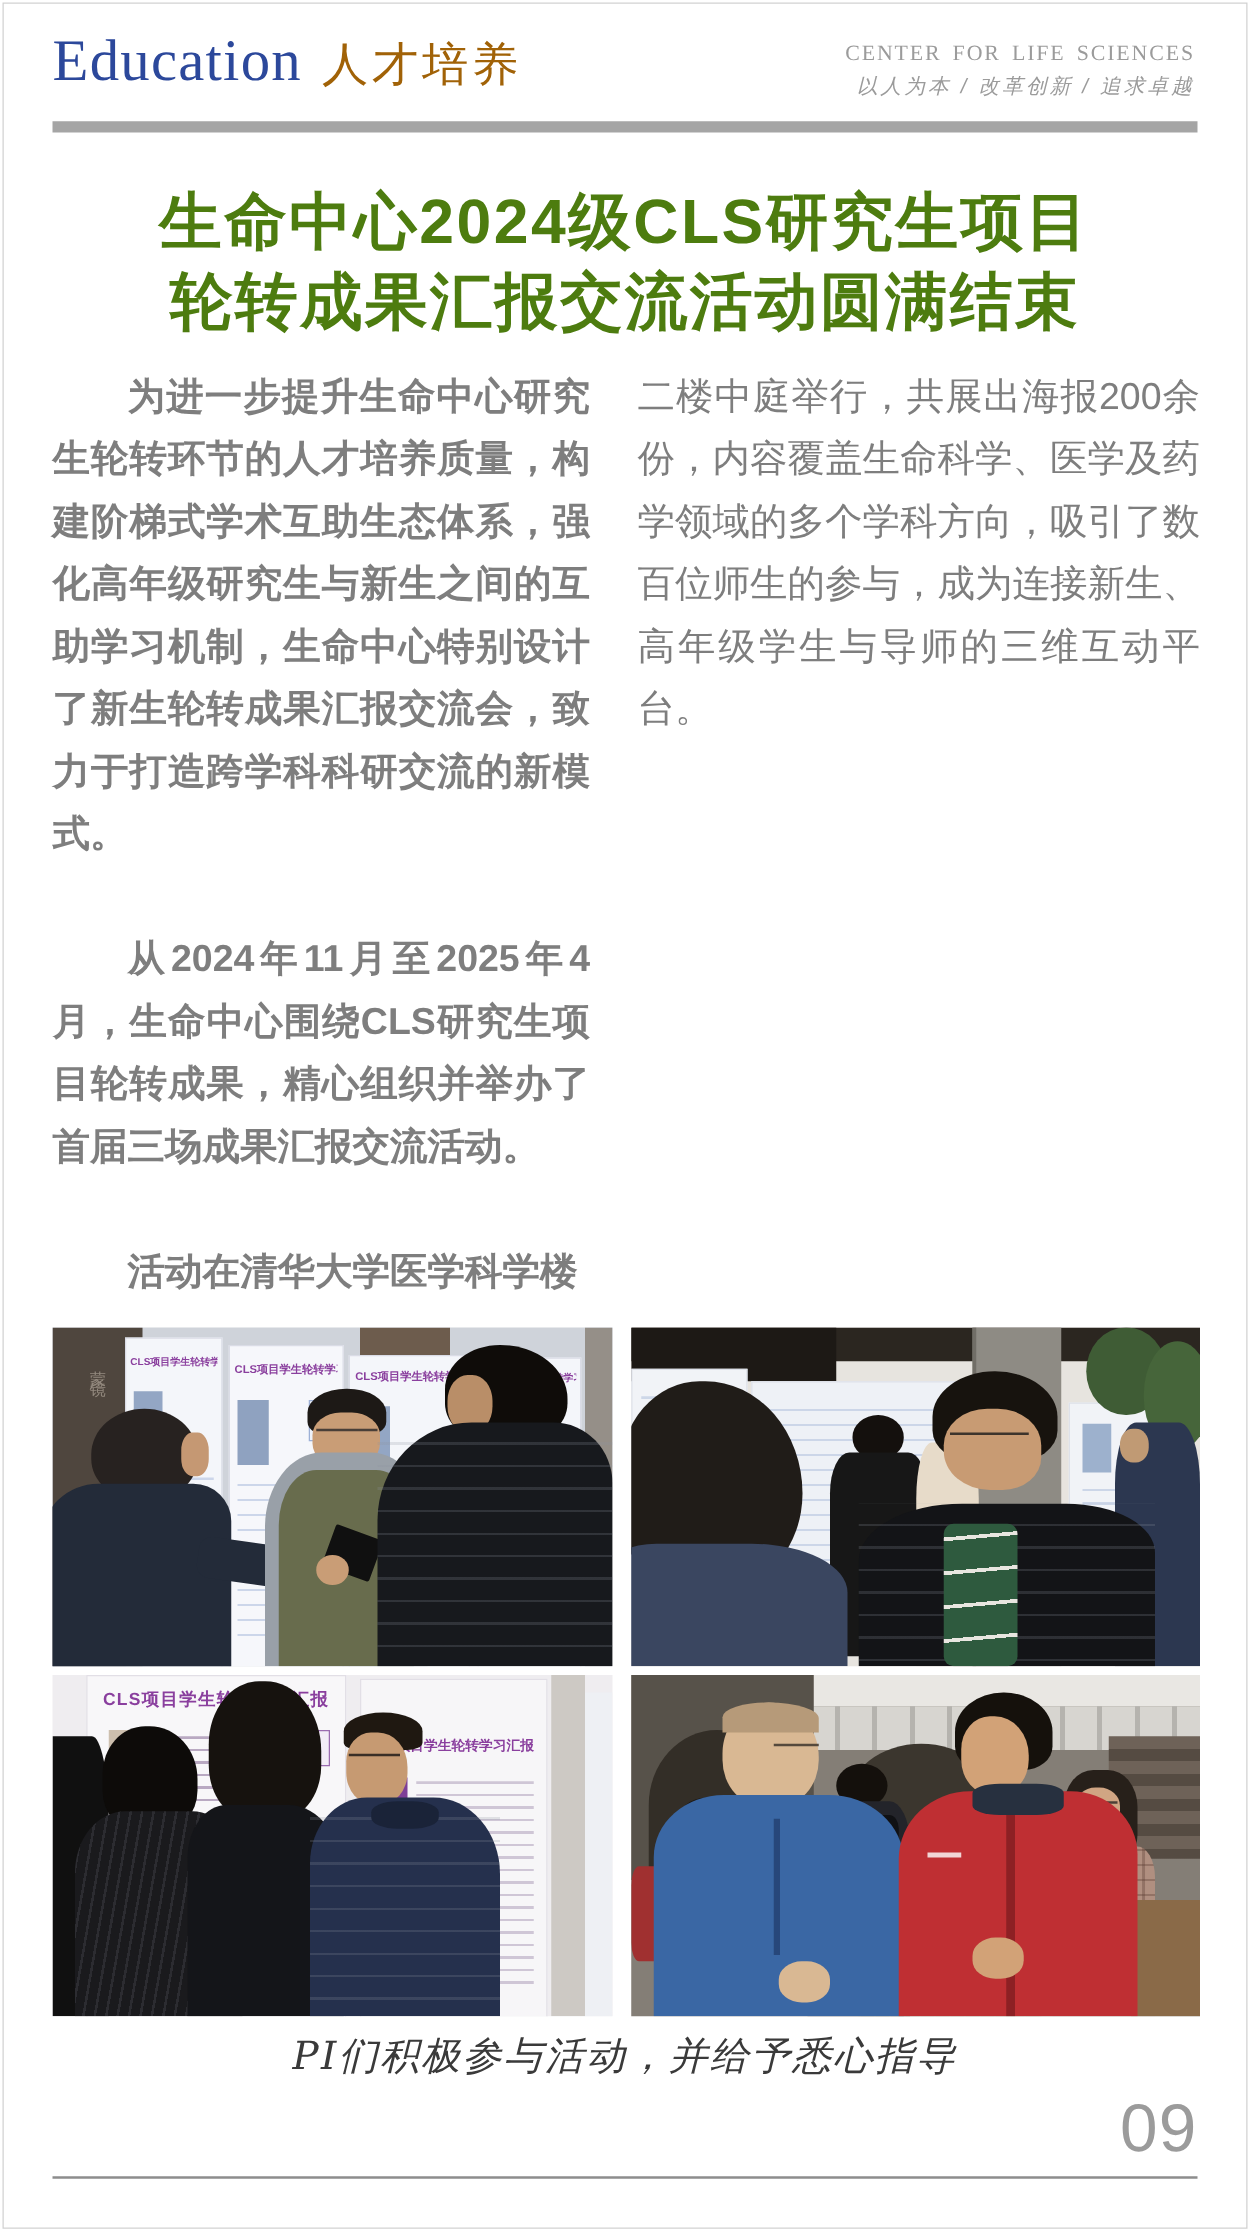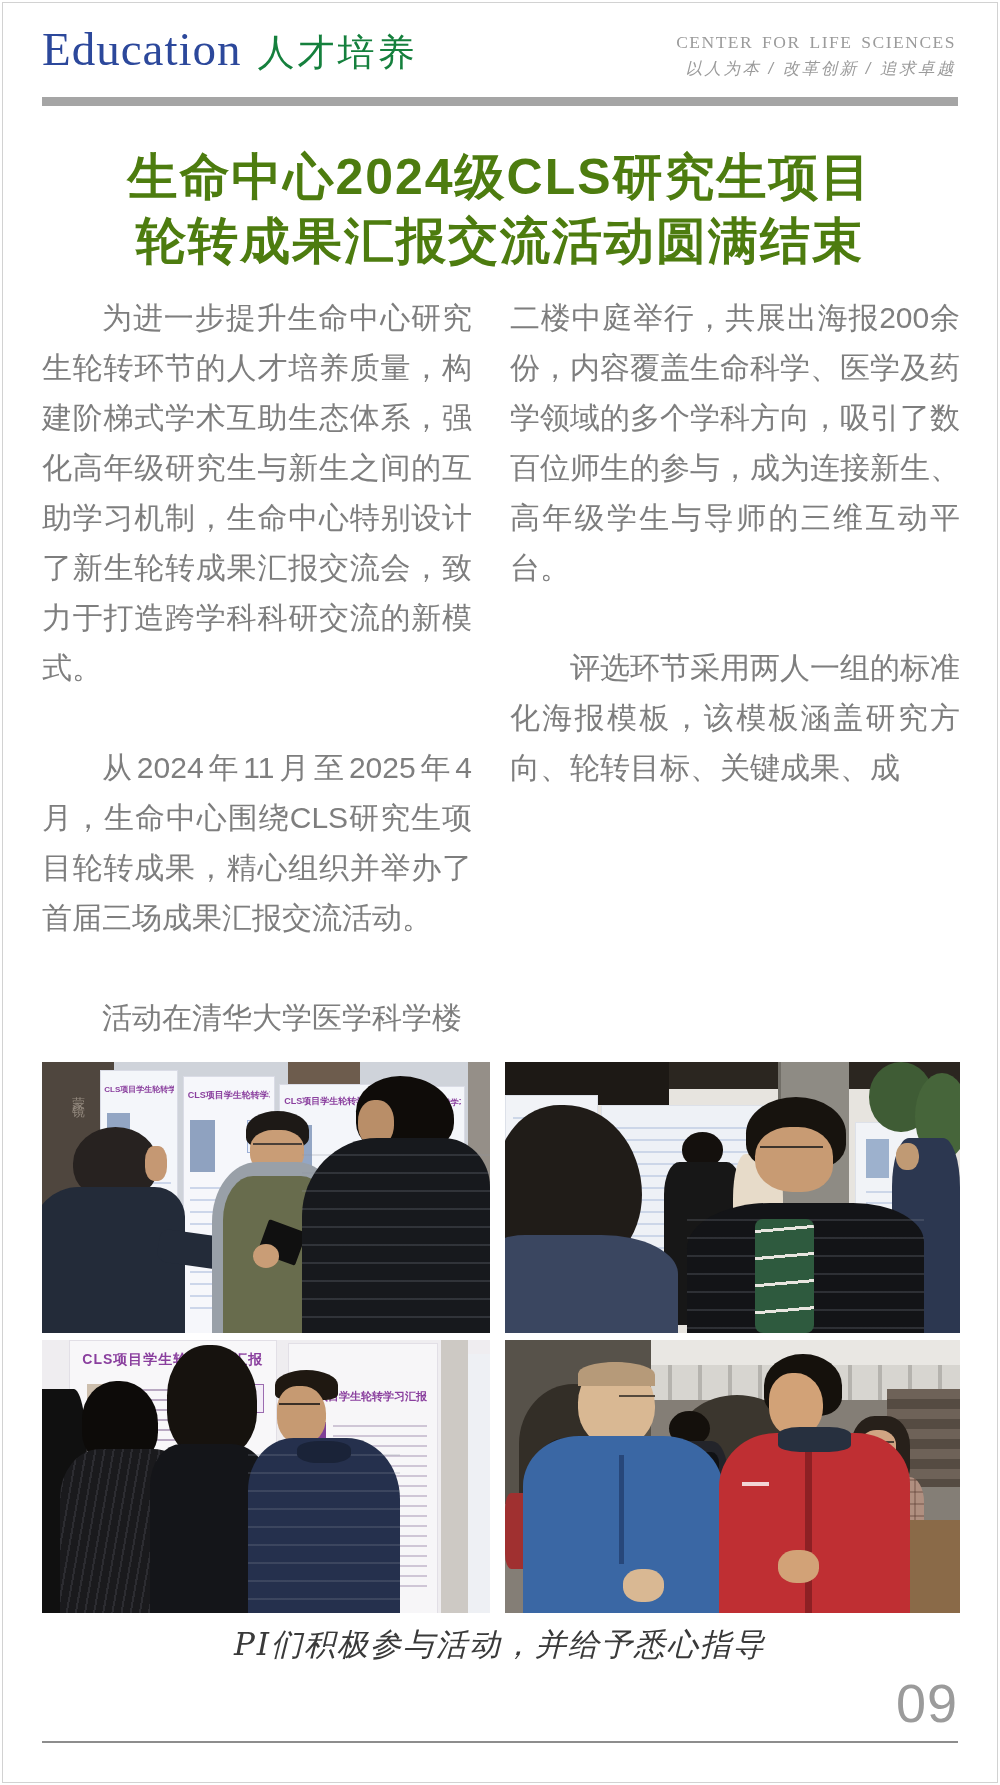--- a/index.html
+++ b/index.html
@@ -6,34 +6,34 @@
   body{
     width:1000px;height:1785px;position:relative;background:#ffffff;
     font-family:"Liberation Sans", sans-serif;overflow:hidden;
   }
   .ab{position:absolute;}
   .page-frame{position:absolute;inset:2px;border:1px solid #d2d2d2;pointer-events:none;}
 
   
   .hdr-left{left:42px;top:22px;display:flex;align-items:baseline;gap:16px;}
   .hdr-en{font-family:"Liberation Serif", serif;font-size:47px;color:#2c489b;letter-spacing:1px;}
-  .hdr-zh{font-size:37px;color:#15803d;letter-spacing:3px;}
+  .hdr-zh{font-size:37px;color:#a16207;letter-spacing:3px;}
   .hdr-right{right:44px;top:32px;text-align:right;color:#9b9b9b;}
   .hdr-org{font-family:"Liberation Serif", serif;font-size:17.5px;letter-spacing:1.5px;word-spacing:3px;}
   .hdr-slogan{font-size:16.5px;font-style:italic;letter-spacing:2.5px;margin-top:5px;color:#9b9b9b;}
   .hdr-bar{left:42px;top:97px;width:916px;height:9px;background:#a5a5a5;}
 
   
   .title{left:0;top:145px;width:1000px;text-align:center;color:#4d7c0f;
     font-weight:700;font-size:50px;line-height:64px;letter-spacing:2px;}
 
   
   .col{font-size:30px;line-height:50px;color:#7e7e7e;text-align:justify;}
   .col p{margin:0 0 50px 0;}
-  .col p.ind{text-indent:2em;}
+  .col p.ind{text-indent:2em;font-weight:bold;}
   .col p.noind{text-indent:0;}
   .col .subhead{font-weight:700;color:#3f3f3f;text-indent:2em;margin:0;}
   .col p.last{margin-bottom:0;}
   .col-left{left:42px;top:293px;width:430px;}
   .col-right{left:510px;top:293px;width:450px;}
 
   
   .photo{position:absolute;overflow:hidden;background:#d8d8da;}
   .p1{left:42px;top:1062px;width:448px;height:271px;}
   .p2{left:505px;top:1062px;width:455px;height:271px;}
@@ -67,21 +67,20 @@
   <div>轮转成果汇报交流活动圆满结束</div>
 </div>
 
 <div class="ab col col-left">
   <p class="ind">为进一步提升生命中心研究生轮转环节的人才培养质量，构建阶梯式学术互助生态体系，强化高年级研究生与新生之间的互助学习机制，生命中心特别设计了新生轮转成果汇报交流会，致力于打造跨学科科研交流的新模式。</p>
   <p class="ind">从2024年11月至2025年4月，生命中心围绕CLS研究生项目轮转成果，精心组织并举办了首届三场成果汇报交流活动。</p>
   <p class="ind last">活动在清华大学医学科学楼</p>
 </div>
 <div class="ab col col-right">
   <p class="noind">二楼中庭举行，共展出海报200余份，内容覆盖生命科学、医学及药学领域的多个学科方向，吸引了数百位师生的参与，成为连接新生、高年级学生与导师的三维互动平台。</p>
-  <p class="ind last">评选环节采用两人一组的标准化海报模板，该模板涵盖研究方向、轮转目标、关键成果、成</p>
 </div>
 
 <div class="photo p1" style="background:#cfd3da;">
   <div class="ab" style="left:0;top:0;width:16%;height:100%;background:#4f463e;"></div>
   <div class="ab" style="left:6%;top:9%;color:#948a7f;font-size:13px;writing-mode:vertical-rl;letter-spacing:8px;">蒙镜</div>
   <div class="ab" style="left:55%;top:0;width:16%;height:22%;background:#6d5c4d;"></div>
   <div class="ab" style="left:95%;top:0;width:5%;height:100%;background:#958f88;"></div>
 
   <div class="ab" style="left:13%;top:3%;width:17%;height:97%;background:#f4f6fa;border:1px solid #dadce6;">
     <div class="poster-head ab" style="left:4%;top:5%;width:92%;font-size:8px;">CLS项目学生轮转学习汇报</div>

